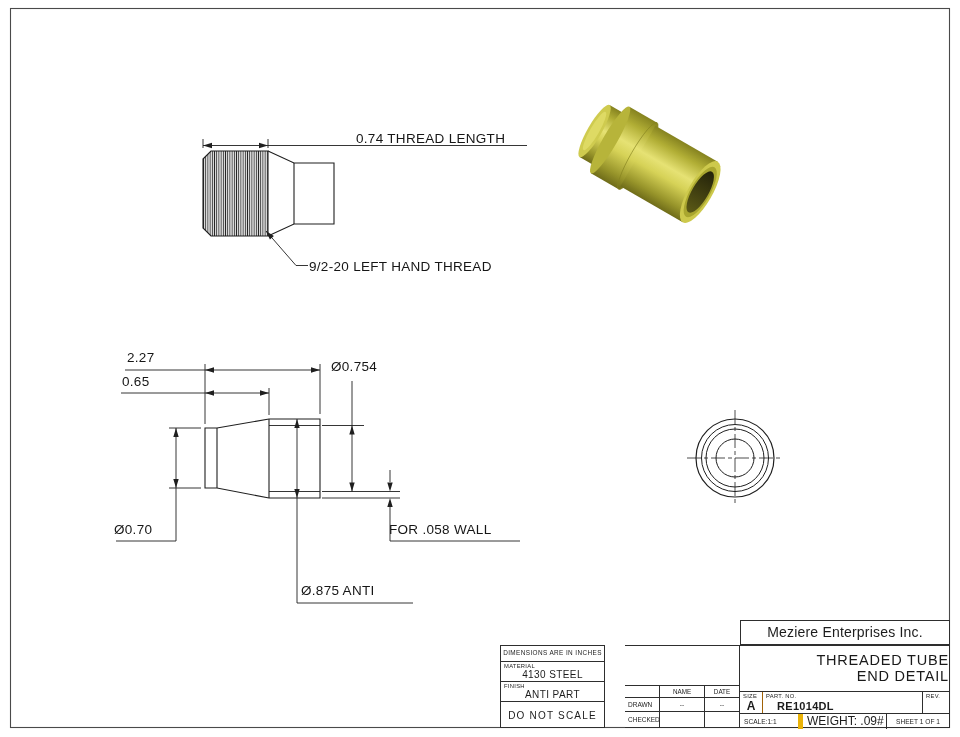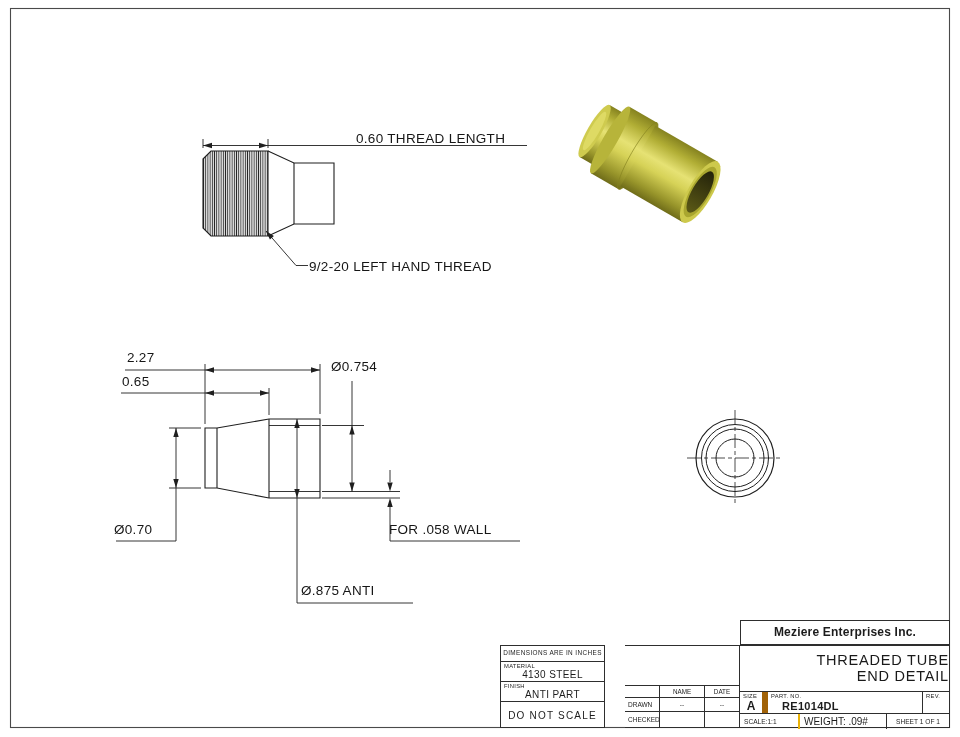--- a/index.html
+++ b/index.html
@@ -12,21 +12,21 @@
   .lbl { position:absolute; color:#161616; font-size:13.5px; letter-spacing:.3px;
          white-space:nowrap; line-height:17px; }
 
   
   .tb   { position:absolute; left:500px; top:620px; width:450px; height:108px; color:#1c1c1c; }
   .tb .box { position:absolute; background:#fff; }
   .b-all   { border:1px solid #2e2e2e; }
   .b-trb   { border:1px solid #2e2e2e; border-left:none; }
 
   .tb-company { left:240px; top:0; width:210px; height:25px; line-height:23px;
-                text-align:center; font-weight:bold; font-size:12px; letter-spacing:.2px; }
+                text-align:center; font-weight:normal; font-size:14px; letter-spacing:.2px; }
 
   .tb-left { left:0; top:25px; width:105px; height:83px; }
   .tb-left .r { position:relative; border-top:1px solid #2e2e2e; }
   .tb-left .r:first-child { border-top:none; }
   .r-dims   { height:15px; line-height:14px; text-align:center; font-size:6.4px; letter-spacing:.4px; }
   .r-mat, .r-fin { height:20px; }
   .r-noscale { height:28px; line-height:27px; text-align:center; font-size:10px; letter-spacing:1.2px; }
   .tiny { position:absolute; top:1px; left:3px; font-size:5.8px; letter-spacing:.3px; }
   .r-val { display:block; text-align:center; margin-top:7px; font-size:10px; letter-spacing:.4px; }
 
@@ -39,27 +39,27 @@
   .c1 { width:34px; padding-left:3px; }
   .c2 { width:45px; border-left:1px solid #2e2e2e; text-align:center; }
   .c3 { flex:1;     border-left:1px solid #2e2e2e; text-align:center; }
 
   .tb-right { left:240px; top:25px; width:210px; height:83px; }
   .tb-title { height:45px; text-align:right; padding-top:6px; font-size:14.5px;
               letter-spacing:.8px; line-height:16px; color:#1a1a1a; }
   .size-row { display:flex; height:22px; border-top:1px solid #2e2e2e; }
   .size-row .cell { position:relative; height:100%; }
   .cell-size { width:22px; }
-  .cell-part { width:160px; border-left:6px solid #a16207; }
+  .cell-part { width:160px; border-left:1px solid #a16207; }
   .cell-rev  { flex:1;     border-left:1px solid #2e2e2e; }
   .size-val  { display:block; text-align:center; margin-top:7px; font-weight:bold; font-size:12px; }
   .part-val  { display:block; margin:8px 0 0 14px; font-weight:bold; font-size:11px; letter-spacing:.3px; }
   .bot-row   { display:flex; height:16px; border-top:1px solid #2e2e2e; font-size:6.6px; line-height:15px; }
   .cell-scale { width:58px; padding-left:4px; }
-  .cell-weight{ width:88px; border-left:2px solid #eab308; padding-left:4px; font-size:10px; }
+  .cell-weight{ width:88px; border-left:5px solid #eab308; padding-left:4px; font-size:12px; }
   .cell-sheet { flex:1;     border-left:1px solid #2e2e2e; text-align:center; }
 </style>
 </head>
 <body>
 
 <div class="page">
 
   <svg class="art" width="960" height="737" viewBox="0 0 960 737">
     <defs>
       <pattern id="hatch" width="2.2" height="4" patternUnits="userSpaceOnUse">
@@ -140,21 +140,21 @@
 
     <g fill="none" stroke="#1f1f1f">
       <circle cx="735" cy="458" r="39" stroke-width="1.2"></circle>
       <circle cx="735" cy="458" r="33.5" stroke-width="1"></circle>
       <circle cx="735" cy="458" r="29" stroke-width="1"></circle>
       <circle cx="735" cy="458" r="19" stroke-width="1"></circle>
       <path stroke-width="0.8" stroke-dasharray="14 3 4 3" d="M687,458 H783 M735,410 V506"></path>
     </g>
   </svg>
 
-  <div class="lbl" style="left:356px;top:130px">0.60 THREAD LENGTH</div>
+  <div class="lbl" style="left:356px;top:130px">0.74 THREAD LENGTH</div>
   <div class="lbl" style="left:309px;top:258px">9/2-20 LEFT HAND THREAD</div>
   <div class="lbl" style="left:127px;top:349px">2.27</div>
   <div class="lbl" style="left:122px;top:373px">0.65</div>
   <div class="lbl" style="left:331px;top:358px">Ø0.754</div>
   <div class="lbl" style="left:114px;top:521px">Ø0.70</div>
   <div class="lbl" style="left:389px;top:521px">FOR .058 WALL</div>
   <div class="lbl" style="left:301px;top:582px">Ø.875 ANTI</div>
 
   <div class="tb">
 

